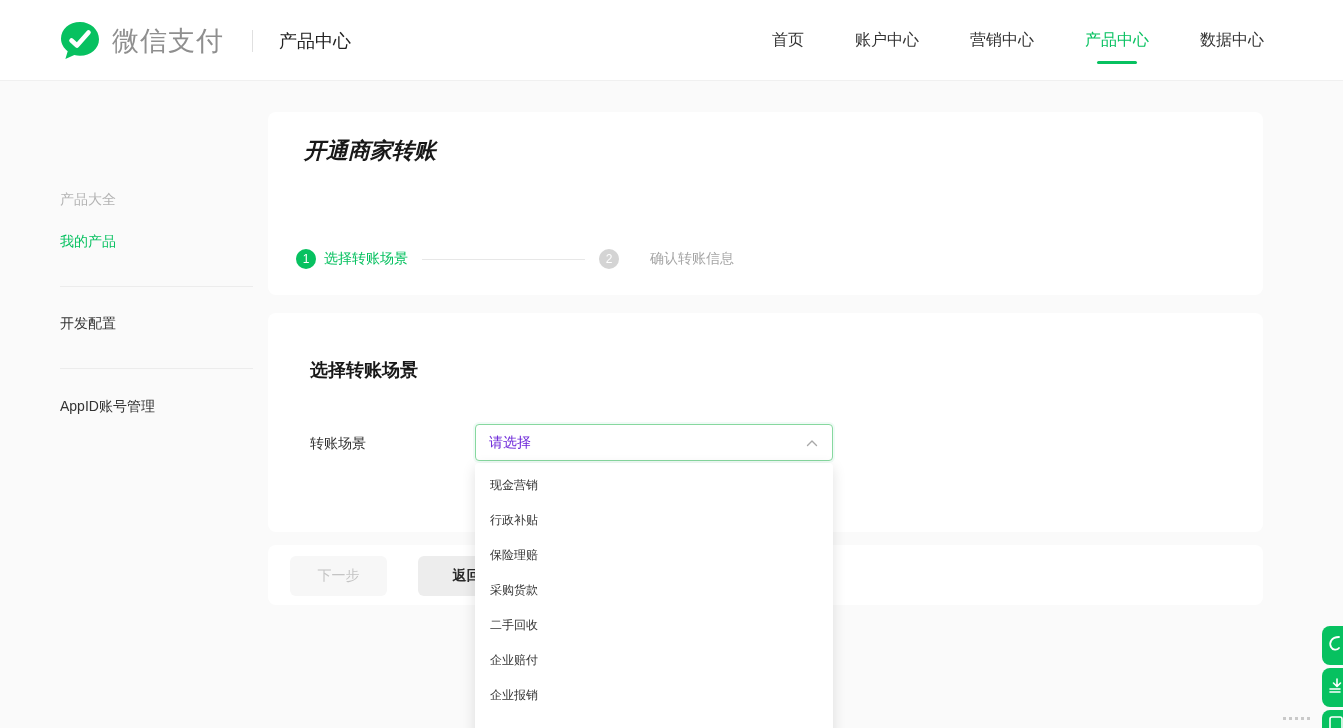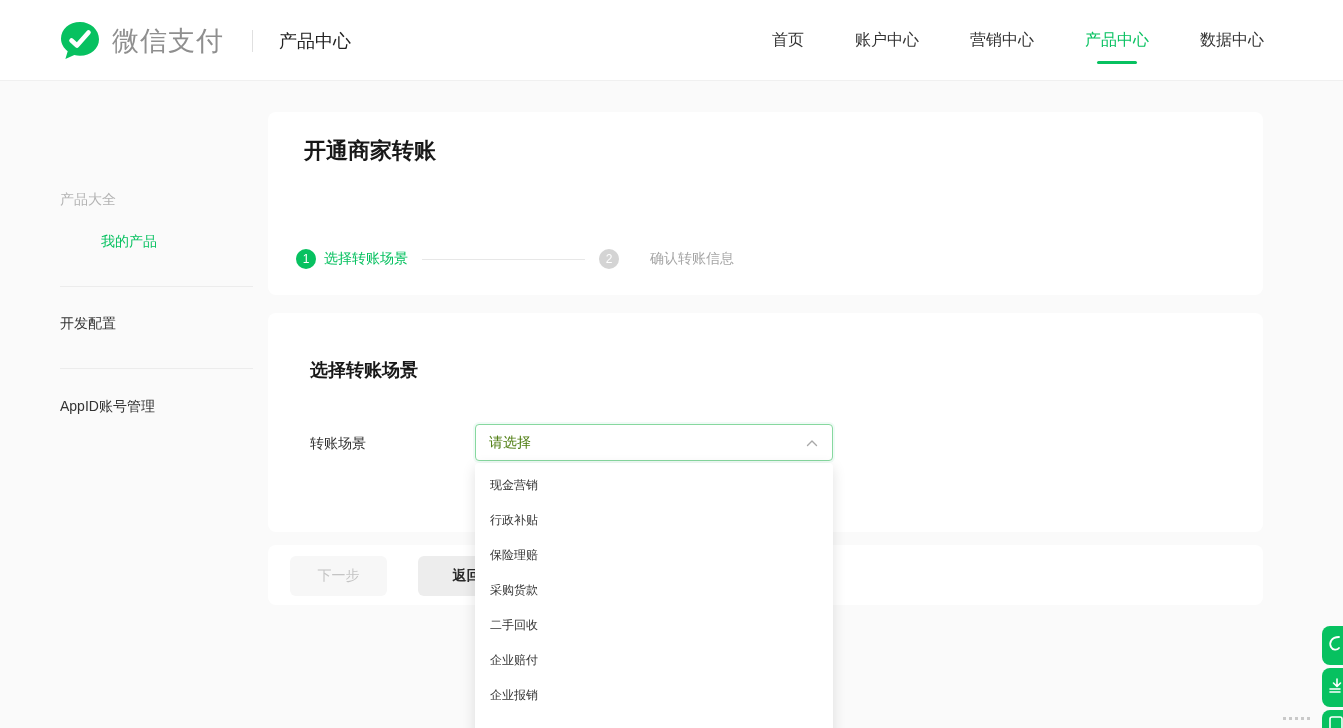--- a/index.html
+++ b/index.html
@@ -19,26 +19,26 @@
   .logo-sep { width:1px; height:22px; background:#e0e0e0; margin:0 26px 0 28px; }
   .portal-text { font-size:18px; color:#222; }
   .nav { position:absolute; right:79px; top:0; height:81px; display:flex; align-items:flex-start; gap:51px; }
   .nav-item { font-size:16px; color:#333; cursor:pointer; position:relative; height:81px; display:flex; align-items:center; }
   .nav-item.active { color:#07c160; }
   .nav-underline { position:absolute; left:50%; transform:translateX(-50%); bottom:17px; width:40px; height:3px; background:#07c160; border-radius:2px; }
   
   .sidebar { position:absolute; left:0; top:81px; width:268px; height:647px; }
   .side-section { position:absolute; left:60px; top:110px; font-size:14px; color:#b3b3b3; }
   .side-item { position:absolute; left:60px; font-size:14px; color:#333; cursor:pointer; }
-  .side-item.active { color:#07c160;margin-left:41px; }
+  .side-item.active { color:#07c160; }
   .side-divider { position:absolute; left:60px; width:193px; height:1px; background:#ececec; }
   
   .card { position:absolute; left:268px; width:995px; background:#fff; border-radius:8px; }
   .card-intro { top:112px; height:183px; }
-  .intro-title { position:absolute; left:36px; top:24px; font-size:22px; font-weight:bold; color:#181818; }
+  .intro-title { position:absolute; left:36px; top:24px; font-size:22px; font-weight:bold; color:#181818;font-style:italic; }
   .intro-desc { position:absolute; left:36px; top:73px; font-size:14px; color:#555; }
   .intro-desc .link { color:#3470dc; cursor:pointer; margin-left:8px; }
   
   .steps { position:absolute; left:28px; top:136px; height:22px; display:flex; align-items:center; }
   .step-circle { width:20px; height:20px; border-radius:50%; color:#fff; font-size:12px; display:flex; align-items:center; justify-content:center; }
   .step-circle.green { background:#07c160; }
   .step-circle.gray { background:#d4d4d4; }
   .step-label { font-size:14px; margin-left:8px; }
   .step-label.green { color:#07c160; }
   .step-label.gray { color:#a6a6a6;margin-left:31px; }
@@ -46,21 +46,21 @@
   
   .card-form { top:313px; height:219px; }
   .form-heading { position:absolute; left:42px; top:45px; font-size:18px; font-weight:bold; color:#181818; }
   .form-label { position:absolute; left:42px; top:122px; font-size:14px; color:#333; }
   .select-box {
     position:absolute; left:207px; top:111px; width:358px; height:37px;
     background:#fff; border:1px solid #87d89f; border-radius:4px;
     display:flex; align-items:center; cursor:pointer;
     box-shadow:0 0 0 2px rgba(7,193,96,0.06);
   }
-  .select-placeholder { font-size:14px; color:#4d7c0f; margin-left:13px; flex:1; }
+  .select-placeholder { font-size:14px; color:#6d28d9; margin-left:13px; flex:1; }
   .select-arrow { margin-right:14px; display:flex; }
   
   .dropdown {
     position:absolute; left:475px; top:463px; width:358px; height:300px;
     background:#fff; border-radius:4px; box-shadow:0 4px 14px rgba(0,0,0,0.12);
     padding-top:5px; z-index:20;
   }
   .dropdown-item { height:35px; line-height:35px; padding-left:15px; font-size:12px; color:#333; cursor:pointer; }
   
   .card-actions { top:545px; height:60px; }

